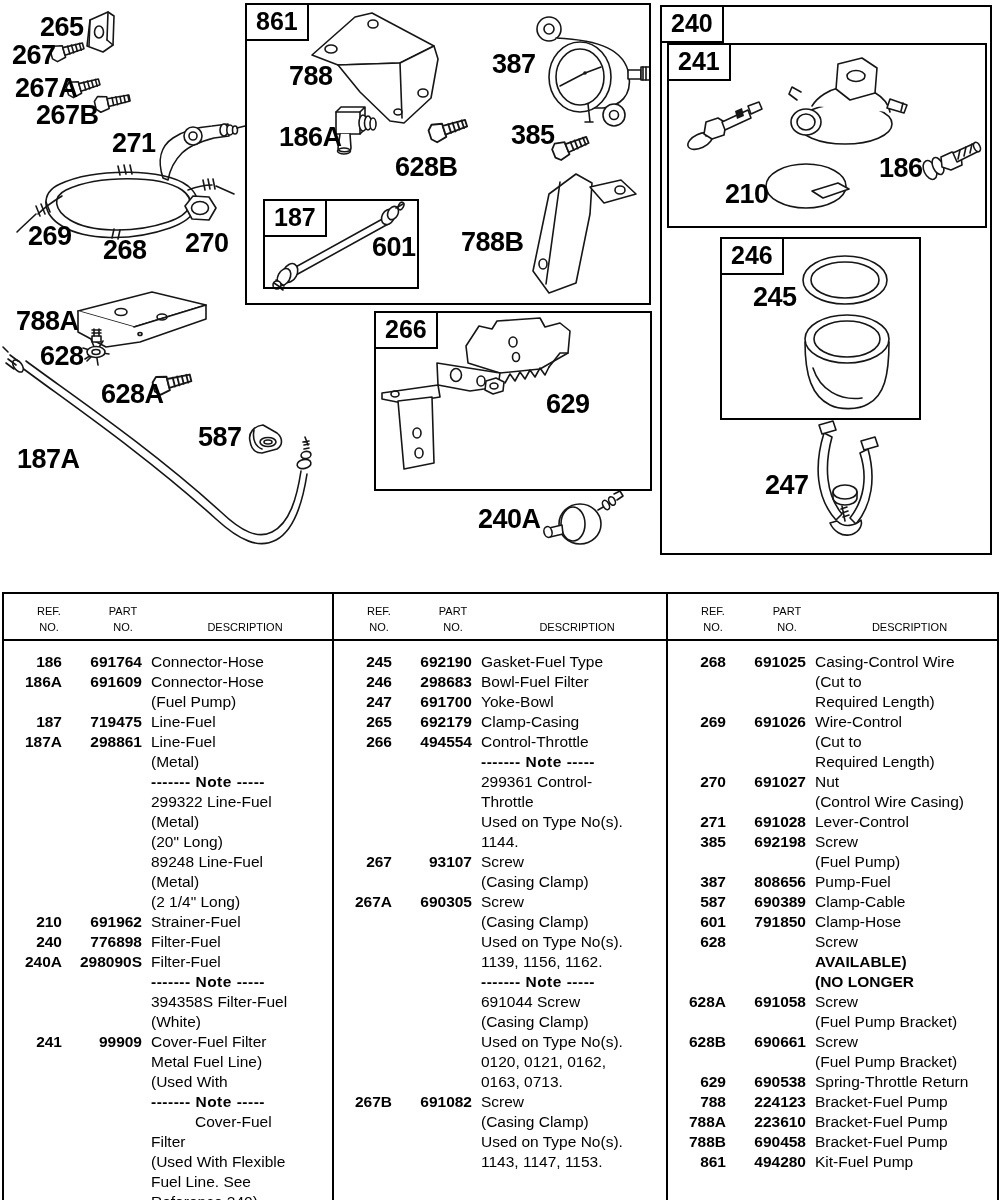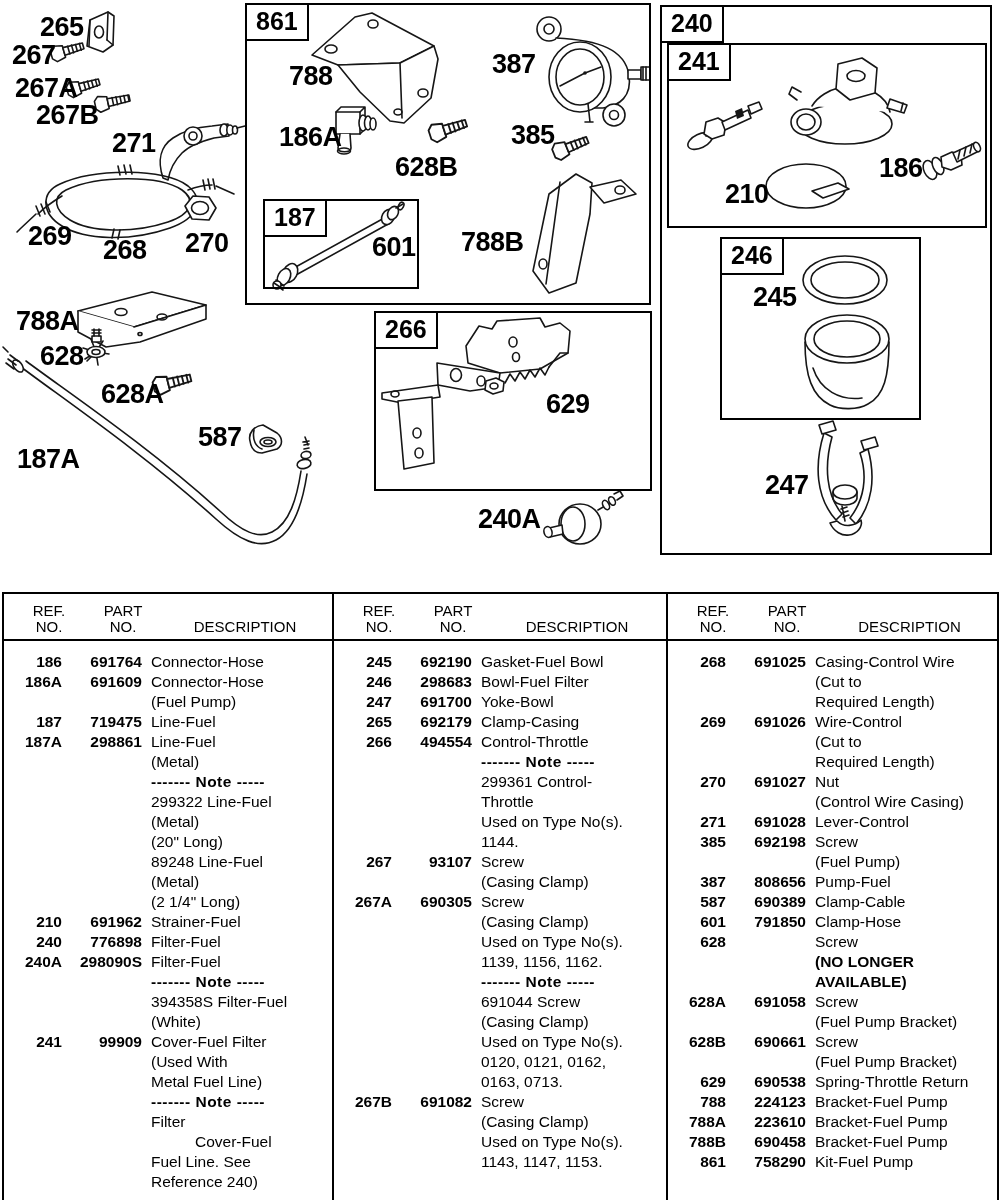--- a/index.html
+++ b/index.html
@@ -15,21 +15,21 @@
   .chip{position:absolute;top:-2px;left:-2px;border:2px solid #000;background:#fff;
         font-weight:700;font-size:25px;line-height:1;padding:4px 9px 5px;white-space:nowrap}
   
   .tblwrap{position:absolute;left:2px;top:592px;width:993px;height:608px;
            border:2px solid #000;border-bottom:none;display:flex;background:#fff}
   .tgroup{position:relative;box-sizing:border-box}
   .g0{width:328px}
   .g1{width:334px;border-left:2px solid #000}
   .g2{flex:1;border-left:2px solid #000}
   .thead{height:41px;border-bottom:2px solid #000;display:flex;align-items:flex-end;
-         padding-bottom:4px;font-size:15px;line-height:16px}
+         padding-bottom:4px;font-size:11px;line-height:16px}
   .th{text-align:center}
   .th span{display:block}
   .th-ref{width:58px;margin-left:16px}
   .th-part{width:82px;margin-left:4px}
   .th-desc{flex:1;text-align:center;padding-right:6px}
   .rows{padding-top:11px}
   .trow{display:flex;font-size:15.5px;line-height:20px;white-space:nowrap}
   .c-ref{width:58px;text-align:right;font-weight:700;flex:none}
   .c-part{width:80px;text-align:right;font-weight:700;flex:none}
   .c-desc{margin-left:9px;flex:1;min-width:0;overflow:hidden}
@@ -460,41 +460,46 @@
             <span class="c-desc">(White)</span>
           </div>
           <div class="trow">
             <span class="c-ref">241</span>
             <span class="c-part">99909</span>
             <span class="c-desc">Cover-Fuel Filter</span>
           </div>
           <div class="trow">
             <span class="c-ref"></span>
             <span class="c-part"></span>
+            <span class="c-desc">Metal Fuel Line)</span>
+          </div>
+          <div class="trow">
+            <span class="c-ref"></span>
+            <span class="c-part"></span>
             <span class="c-desc">(Used With</span>
           </div>
           <div class="trow">
             <span class="c-ref"></span>
             <span class="c-part"></span>
-            <span class="c-desc">Metal Fuel Line)</span>
-          </div>
-          <div class="trow">
-            <span class="c-ref"></span>
-            <span class="c-part"></span>
             <span class="c-desc note">------- Note -----</span>
           </div>
           <div class="trow">
             <span class="c-ref"></span>
             <span class="c-part"></span>
+            <span class="c-desc ind">Cover-Fuel</span>
+          </div>
+          <div class="trow">
+            <span class="c-ref"></span>
+            <span class="c-part"></span>
             <span class="c-desc">Filter</span>
           </div>
           <div class="trow">
             <span class="c-ref"></span>
             <span class="c-part"></span>
-            <span class="c-desc ind">Cover-Fuel</span>
+            <span class="c-desc">(Used With Flexible</span>
           </div>
           <div class="trow">
             <span class="c-ref"></span>
             <span class="c-part"></span>
             <span class="c-desc">Fuel Line. See</span>
           </div>
           <div class="trow">
             <span class="c-ref"></span>
             <span class="c-part"></span>
             <span class="c-desc">Reference 240)</span>
@@ -513,21 +518,21 @@
             <span>NO.</span>
         </div>
         <div class="th th-desc">
           <span>DESCRIPTION</span>
         </div>
       </div>
       <div class="rows">
           <div class="trow">
             <span class="c-ref">245</span>
             <span class="c-part">692190</span>
-            <span class="c-desc">Gasket-Fuel Bowl</span>
+            <span class="c-desc">Gasket-Fuel Type</span>
           </div>
           <div class="trow">
             <span class="c-ref">246</span>
             <span class="c-part">298683</span>
             <span class="c-desc">Bowl-Fuel Filter</span>
           </div>
           <div class="trow">
             <span class="c-ref">247</span>
             <span class="c-part">691700</span>
             <span class="c-desc">Yoke-Bowl</span>
@@ -736,26 +741,26 @@
             <span class="c-desc">Clamp-Hose</span>
           </div>
           <div class="trow">
             <span class="c-ref">628</span>
             <span class="c-part"></span>
             <span class="c-desc">Screw</span>
           </div>
           <div class="trow">
             <span class="c-ref"></span>
             <span class="c-part"></span>
+            <span class="c-desc bold">AVAILABLE)</span>
+          </div>
+          <div class="trow">
+            <span class="c-ref"></span>
+            <span class="c-part"></span>
             <span class="c-desc bold">(NO LONGER</span>
-          </div>
-          <div class="trow">
-            <span class="c-ref"></span>
-            <span class="c-part"></span>
-            <span class="c-desc bold">AVAILABLE)</span>
           </div>
           <div class="trow">
             <span class="c-ref">628A</span>
             <span class="c-part">691058</span>
             <span class="c-desc">Screw</span>
           </div>
           <div class="trow">
             <span class="c-ref"></span>
             <span class="c-part"></span>
             <span class="c-desc">(Fuel Pump Bracket)</span>
@@ -785,20 +790,20 @@
             <span class="c-part">223610</span>
             <span class="c-desc">Bracket-Fuel Pump</span>
           </div>
           <div class="trow">
             <span class="c-ref">788B</span>
             <span class="c-part">690458</span>
             <span class="c-desc">Bracket-Fuel Pump</span>
           </div>
           <div class="trow">
             <span class="c-ref">861</span>
-            <span class="c-part">758290</span>
+            <span class="c-part">494280</span>
             <span class="c-desc">Kit-Fuel Pump</span>
           </div>
         </div>
     </div>
 
   </div>
 </div>
 
 </body></html>

